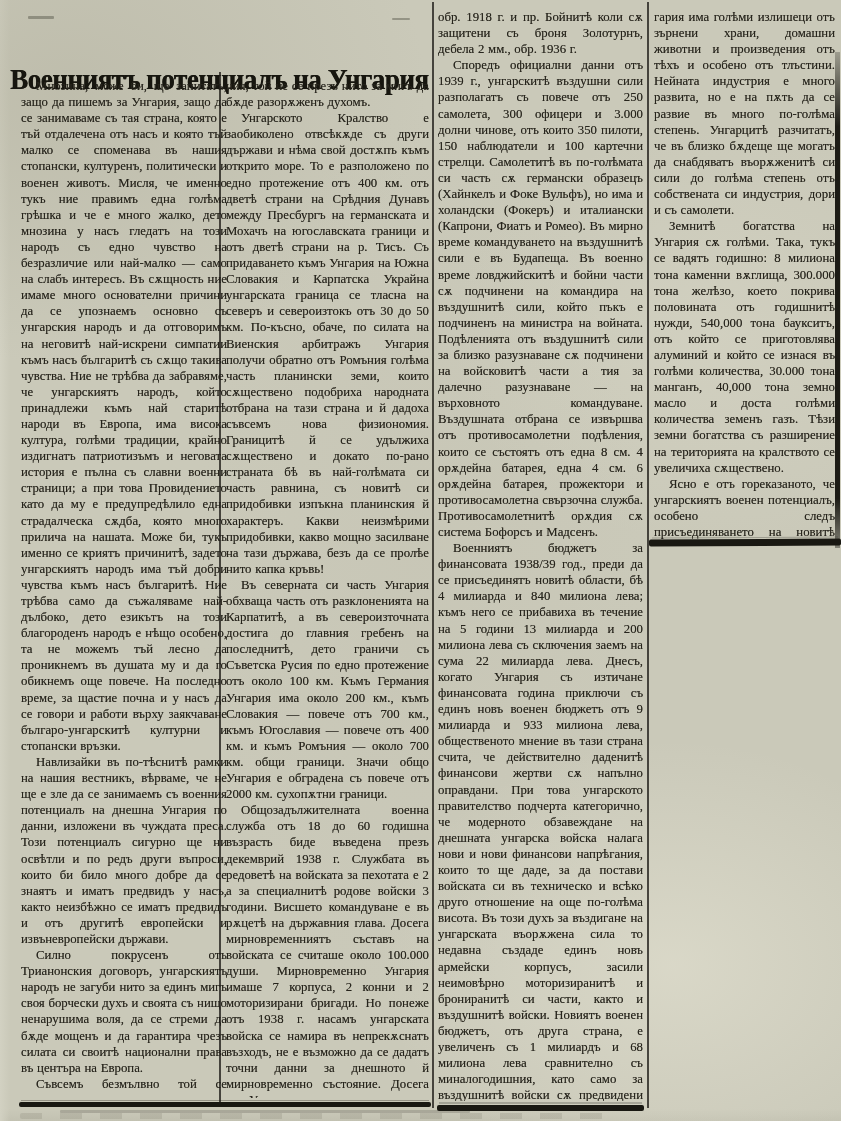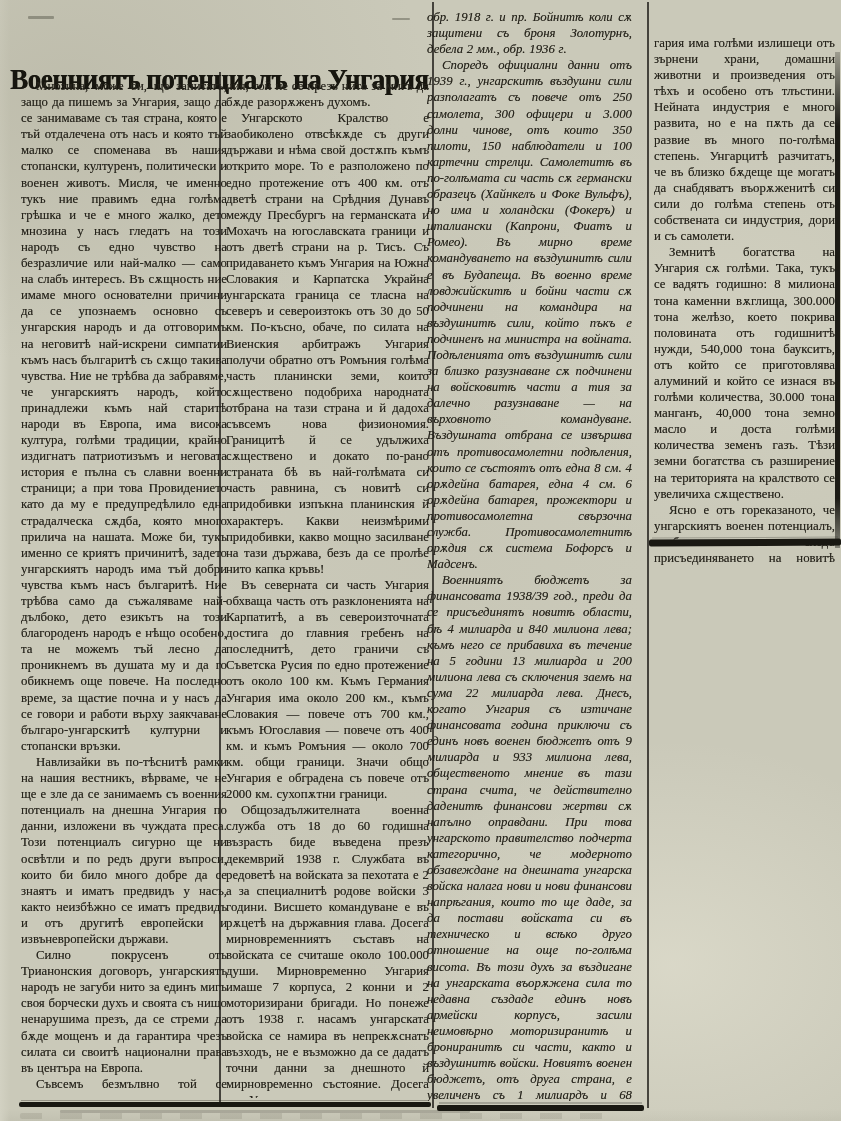--- a/index.html
+++ b/index.html
@@ -36,22 +36,22 @@
   .col{
     position:absolute;text-align:justify;color:var(--ink);
     font-size:12.8px;line-height:16.1px;overflow:hidden;
     text-shadow:0 0 .5px rgba(45,42,32,.55);
     word-spacing:.5px;
   }
   .col p{margin:0;text-indent:15px;}
   .col p.cont{text-indent:0;}
   .col1{left:21px;  top:78px; width:206px; height:1020px;}
   .col2{left:226px; top:78px; width:203px; height:1020px;}
-  .col3{left:427px; top:9px;  width:205px; height:1092px;font-style:italic;}
-  .col4{left:654px; top:9px;  width:181px; height:532px;margin-top:26px;}
+  .col3{left:438px; top:9px;  width:205px; height:1092px;}
+  .col4{left:654px; top:9px;  width:181px; height:532px;}
   .vdiv{position:absolute;width:2px;background:rgba(32,30,24,.78);}
   .v1{left:219px;top:72px;height:1032px;width:1.5px;}
   .v2{left:432px;top:2px;height:1106px;}
   .v3{left:647px;top:2px;height:1106px;}
   .right-bar{position:absolute;left:835px;top:52px;width:5px;height:496px;
     background:linear-gradient(180deg, rgba(25,24,18,.25), #1c1b15 15%, #1c1b15 90%, rgba(25,24,18,.4));}
   .hrule{position:absolute;background:var(--rule);border-radius:2px;}
   .r-left {left:19px; top:1102px;width:412px;height:5px;
     box-shadow:0 -4px 0 -2px rgba(25,24,18,.30), 40px 7px 0 -1px rgba(25,24,18,.18);}
   .r-mid  {left:437px;top:1105px;width:207px;height:6px;
@@ -73,21 +73,21 @@
 <div class="page">
 
   <div class="artifact a1"></div>
   <div class="artifact a2"></div>
 
   <h1 class="title">Военниятъ потенциалъ на Унгария</h1>
 
   <div class="col col1">
       <p>Мнозина, може би, ще запитатъ, защо да пишемъ за Унгария, защо да се занимаваме съ тая страна, която е тъй отдалечена отъ насъ и която тъй малко се споменава въ нашия стопански, културенъ, политически и военен животъ. Мисля, че именно тукъ ние правимъ една голѣма грѣшка и че е много жалко, дето мнозина у насъ гледатъ на този народъ съ едно чувство на безразличие или най-малко — само на слабъ интересъ. Въ сѫщность ние имаме много основателни причини да се упознаемъ основно съ унгарския народъ и да отговоримъ на неговитѣ най-искрени симпатии къмъ насъ българитѣ съ сѫщо такива чувства. Ние не трѣбва да забравяме, че унгарскиятъ народъ, който принадлежи къмъ най старитѣ народи въ Европа, има висока култура, голѣми традиции, крайно издигнатъ патриотизъмъ и неговата история е пълна съ славни военни страници; а при това Провидението като да му е предупредѣлило една страдалческа сѫдба, която много прилича на нашата. Може би, тукъ именно се криятъ причинитѣ, задето унгарскиятъ народъ има тъй добри чувства къмъ насъ българитѣ. Ние трѣбва само да съжаляваме най-дълбоко, дето езикътъ на този благороденъ народъ е нѣщо особено, та не можемъ тъй лесно да проникнемъ въ душата му и да го обикнемъ още повече. На последно време, за щастие почна и у насъ да се говори и работи върху заякчаване българо-унгарскитѣ културни и стопански връзки.</p>
       <p>Навлизайки въ по-тѣснитѣ рамки на нашия вестникъ, вѣрваме, че не ще е зле да се занимаемъ съ военния потенциалъ на днешна Унгария по данни, изложени въ чуждата преса. Този потенциалъ сигурно ще ни освѣтли и по редъ други въпроси, които би било много добре да се знаятъ и иматъ предвидъ у насъ, както неизбѣжно се иматъ предвидъ и отъ другитѣ европейски и извъневропейски държави.</p>
-      <p>Силно покрусенъ отъ Трианонския договоръ, унгарскиятъ народъ не загуби нито за единъ мигъ своя борчески духъ и своята съ нищо ненарушима презъ, да се стреми да бѫде мощенъ и да гарантира чрезъ силата си своитѣ национални права въ центъра на Европа.</p>
+      <p>Силно покрусенъ отъ Трианонския договоръ, унгарскиятъ народъ не загуби нито за единъ мигъ своя борчески духъ и своята съ нищо ненарушима воля, да се стреми да бѫде мощенъ и да гарантира чрезъ силата си своитѣ национални права въ центъра на Европа.</p>
       <p>Съвсемъ безмълвно той се подготви и премина къмъ общозадължителната военна служба и къмъ предъ и следъ казарменната подготовка на своята младежь. Това именно обстоятелство даде правото и възможностьта на унгарския министъръ на войната въ последно време да заяви въ парламента, че унгарскиятъ народъ може вече да се гордѣе съ една мощна армия, което се дължи на борческия му духъ и на факта, че въпрѣки безчовѣчнитѣ договорни ограниче-</p>
     </div>
 
   <div class="col col2">
       <p class="cont">ния, той не се презъ нито за мигъ да бѫде разорѫженъ духомъ.</p>
       <p>Унгарското Кралство е заобиколено отвсѣкѫде съ други държави и нѣма свой достѫпъ къмъ открито море. То е разположено по едно протежение отъ 400 км. отъ дветѣ страни на Срѣдния Дунавъ между Пресбургъ на германската и Мохачъ на югославската граници и отъ дветѣ страни на р. Тисъ. Съ придаването къмъ Унгария на Южна Словакия и Карпатска Украйна унгарската граница се тласна на северъ и североизтокъ отъ 30 до 50 км. По-късно, обаче, по силата на Виенския арбитражъ Унгария получи обратно отъ Ромъния голѣма часть планински земи, които сѫществено подобриха народната отбрана на тази страна и й дадоха съвсемъ нова физиономия. Границитѣ й се удължиха сѫществено и докато по-рано страната бѣ въ най-голѣмата си часть равнина, съ новитѣ си придобивки изпъкна планинския й характеръ. Какви неизмѣрими придобивки, какво мощно засилване на тази държава, безъ да се пролѣе нито капка кръвь!</p>
       <p>Въ северната си часть Унгария обхваща часть отъ разклоненията на Карпатитѣ, а въ североизточната достига до главния гребенъ на последнитѣ, дето граничи съ Съветска Русия по едно протежение отъ около 100 км. Къмъ Германия Унгария има около 200 км., къмъ Словакия — повече отъ 700 км., къмъ Югославия — повече отъ 400 км. и къмъ Ромъния — около 700 км. общи граници. Значи общо Унгария е обградена съ повече отъ 2000 км. сухопѫтни граници.</p>
       <p>Общозадължителната военна служба отъ 18 до 60 годишна възрасть биде въведена презъ декемврий 1938 г. Службата въ редоветѣ на войската за пехотата е 2 а за специалнитѣ родове войски 3 години. Висшето командуване е въ рѫцетѣ на държавния глава. Досега мирновременниятъ съставъ на войската се считаше около 100.000 души. Мирновременно Унгария имаше 7 корпуса, 2 конни и 2 моторизирани бригади. Но понеже отъ 1938 г. насамъ унгарската войска се намира въ непрекѫснатъ възходъ, не е възможно да се дадатъ точни данни за днешното й мирновременно състояние. Досега въ Унгария за военно време се разчиташе на една въорѫжена сила отъ около 1,000,000 души.</p>
     </div>
 

